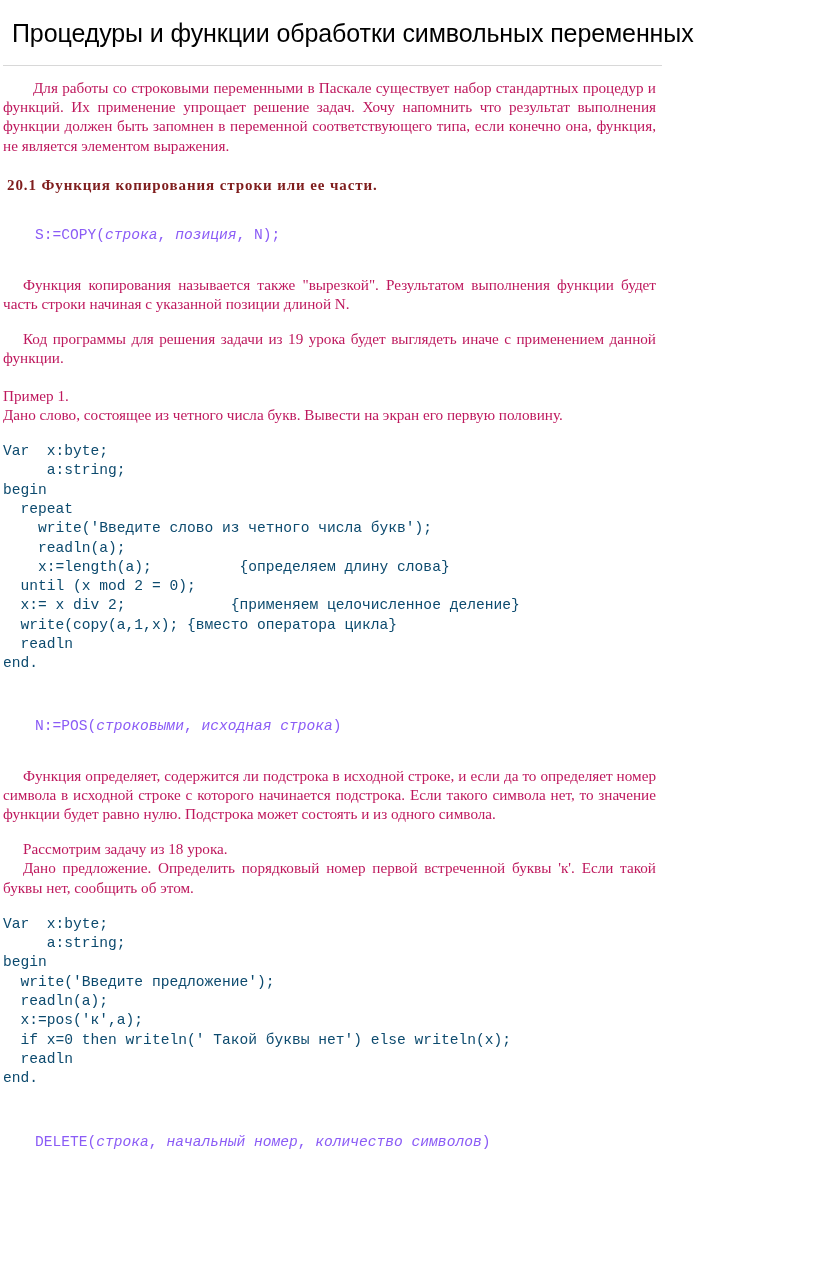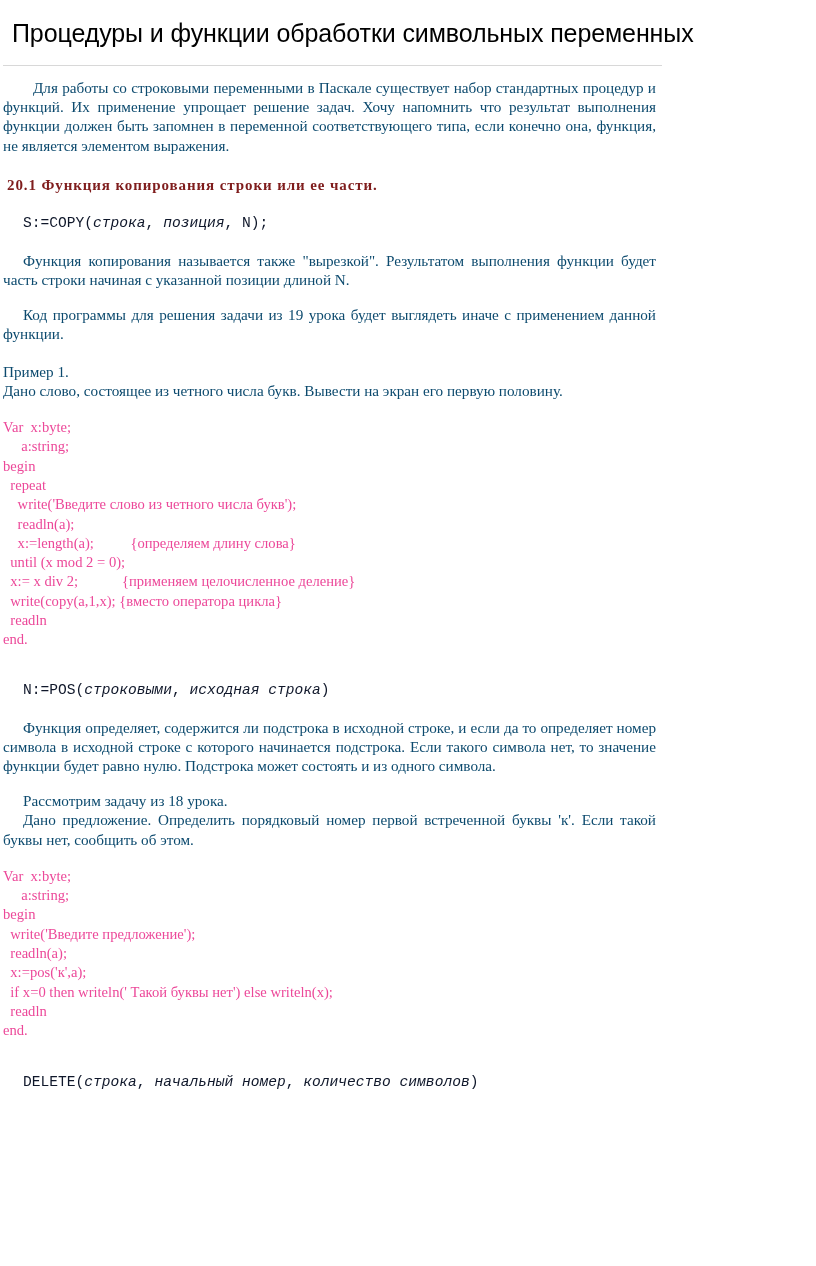--- a/index.html
+++ b/index.html
@@ -46,21 +46,21 @@
 
   
   .para {
     font-family: "Liberation Serif", "DejaVu Serif", serif;
     font-size: 15.2px;
     line-height: 19.2px;
     text-align: justify;
     text-justify: inter-word;
     margin: 0;
     padding: 0 6px 0 0;
-    color: #0c4a6e;
+    color: #be185d;
   }
   .para.indent {
     text-indent: 30px;
   }
   .para.indent-sm {
     text-indent: 20px;
   }
   .para.noindent {
     text-indent: 0;
   }
@@ -79,37 +79,37 @@
     margin: 4px;
     color: #7f1d1d;
     white-space: nowrap;
   }
 
   
   .signature {
     font-family: "Liberation Mono", "DejaVu Sans Mono", monospace;
     font-size: 14.6px;
     line-height: 20px;
-    margin: 0;
+    margin: 12px;
     padding-left: 20px;
     white-space: pre;
-    color: #0f172a;
+    color: #8b5cf6;
   }
   .signature em {
     font-style: italic;
   }
 
   .code-block {
-    font-family: Liberation Serif, serif;
+    font-family: Liberation Mono, monospace;
     font-size: 14.6px;
     line-height: 19.3px;
     margin: 0;
     padding: 0;
     white-space: pre;
-    color: #ec4899;
+    color: #0c4a6e;
   }
 
   
   .lead-bold {
     font-weight: normal;
   }
 </style>
 </head>
 <body>
 

